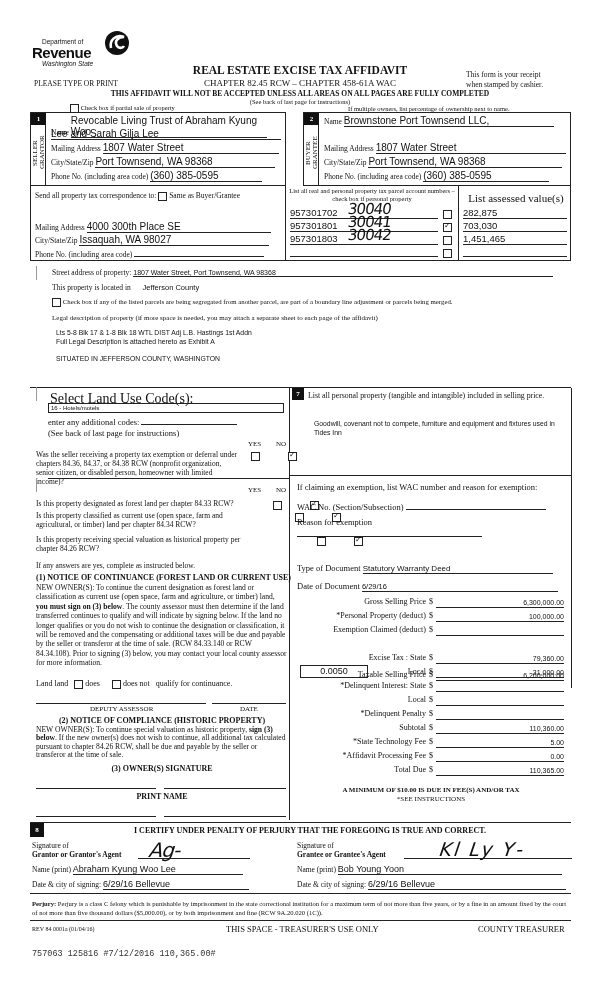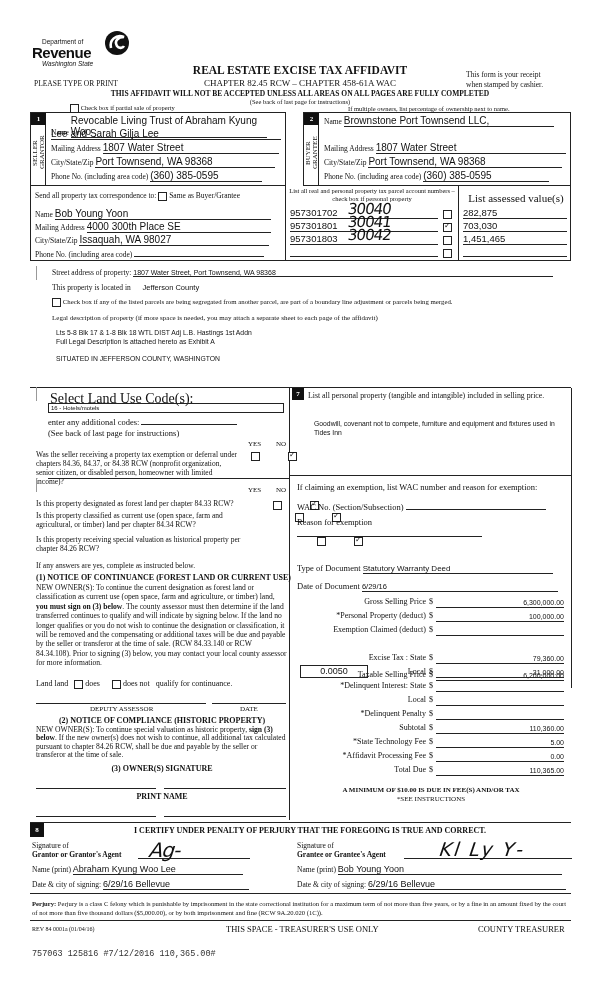--- a/index.html
+++ b/index.html
@@ -106,24 +106,20 @@
 </div>
 
 
 <div class="abs" style="left:30px;top:186px;width:541px;height:75px;border:1px solid #222;border-top:none;">
 
   <div class="abs lbl" style="left:4px;top:5px;">
     <span>Send all property tax correspondence to:</span>
     <span class="cb"></span>
     <span>Same as Buyer/Grantee</span>
   </div>
-  <div class="abs lbl" style="left:4px;top:22px;width:240px;">
-    <span>Name</span>
-    <span class="fill ul" style="display:inline-block;width:216px;">Bob Young Yoon</span>
-  </div>
   <div class="abs lbl" style="left:4px;top:35px;width:240px;">
     <span>Mailing Address</span>
     <span class="fill ul" style="display:inline-block;width:184px;">4000 300th Place SE</span>
   </div>
   <div class="abs lbl" style="left:4px;top:48px;width:240px;">
     <span>City/State/Zip</span>
     <span class="fill ul" style="display:inline-block;width:190px;">Issaquah, WA  98027</span>
   </div>
   <div class="abs lbl" style="left:4px;top:61px;width:240px;">
     <span>Phone No. (including area code)</span>

